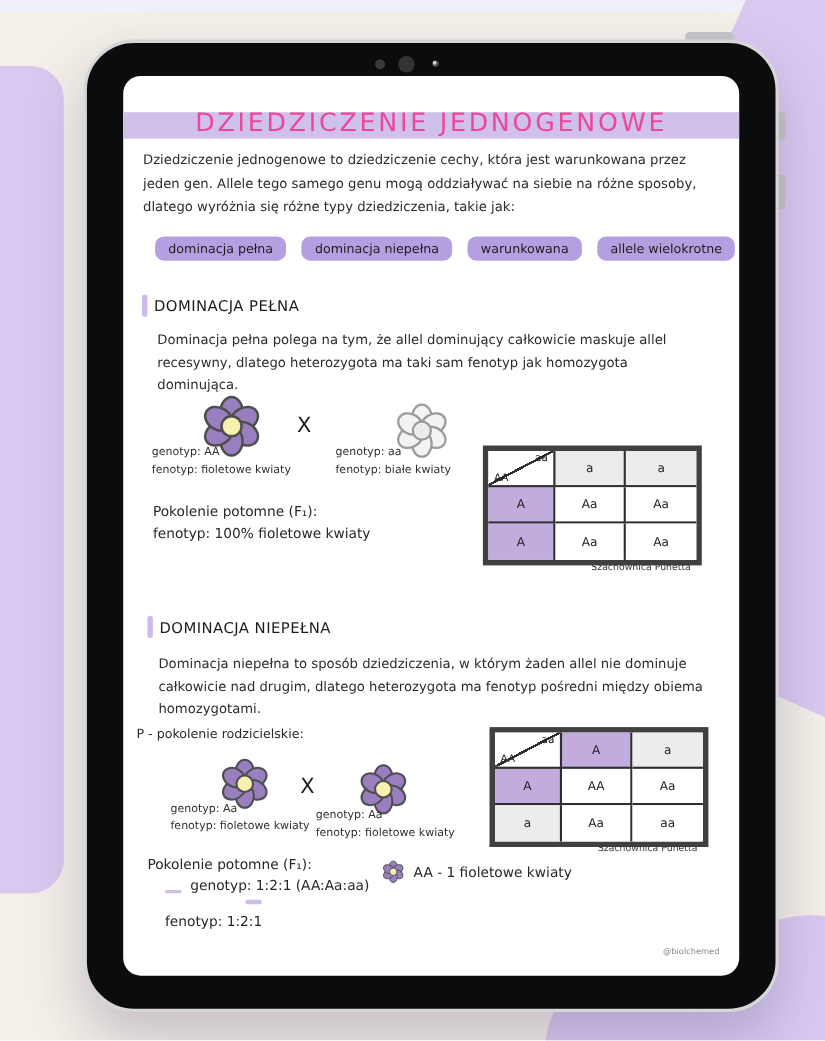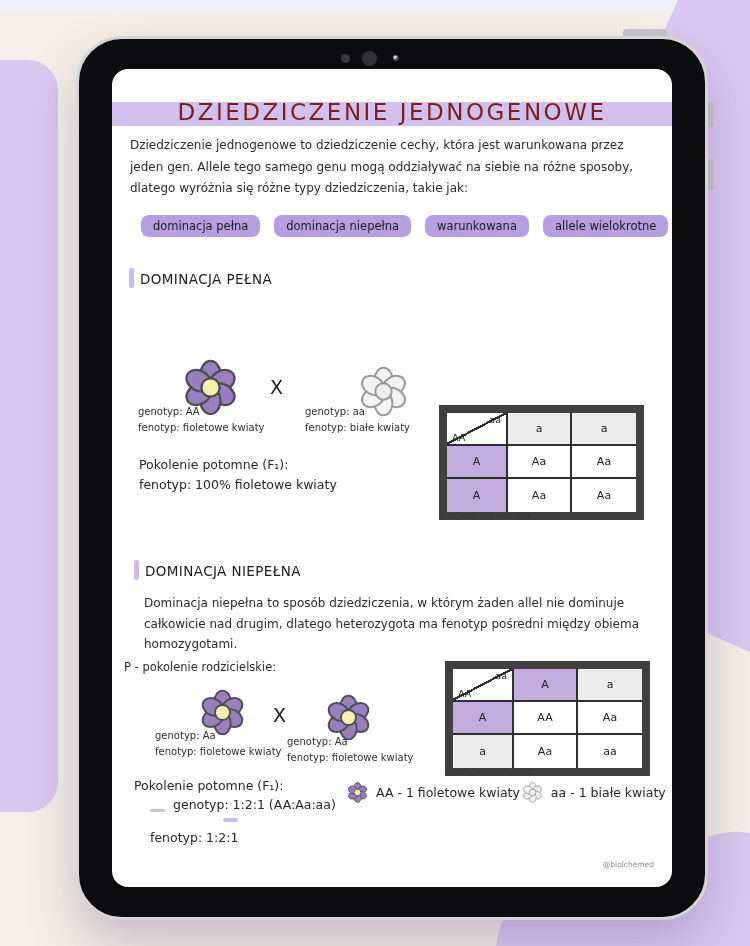--- a/index.html
+++ b/index.html
@@ -25,21 +25,21 @@
   .cam { position:absolute; border-radius:50%; background:#3a3a3d; }
   .cam1 { left:262px; top:15px; width:9px; height:9px; }
   .cam2 { left:283px; top:12px; width:15px; height:15px; background:#333336; }
   .cam3 { left:314px; top:16px; width:6px; height:6px; background:radial-gradient(circle at 35% 35%, #cfcfcf 0 1.5px, #4a4a4e 2px); }
 
   
   .screen { position:absolute; left:33px; top:30px; width:560px; height:818px; background:#ffffff; border-radius:16px; overflow:hidden; }
   .abs { position:absolute; }
 
   .title-band { left:0; right:0; top:33px; height:24px; background:var(--accent-band,#cfc1ec); }
-  .page-title { left:0; right:0; top:30px; text-align:center; font-size:23px; letter-spacing:2.5px; color:#7f1d1d; white-space:nowrap; }
+  .page-title { left:0; right:0; top:30px; text-align:center; font-size:23px; letter-spacing:2.5px; color:#ec4899; white-space:nowrap; }
 
   .intro { left:18px; top:66px; width:516px; font-size:12px; line-height:21.5px; color:#2b2b2b; }
 
   .tags { left:29px; top:146px; display:flex; gap:14px; }
   .pill { background:var(--accent-pill,#b49fe0); color:#1d1d1d; font-size:11.5px; padding:4px 12px; border-radius:8px; white-space:nowrap; }
 
   .sec-bar { width:4.5px; border-radius:2px; background:var(--accent-bar,#cdbceb); }
   .bar1 { left:17px; top:199px; height:20px; }
   .bar2 { left:22px; top:491px; height:20px; }
   .sec-head { font-size:13.5px; letter-spacing:.4px; color:#1c1c1c; }
@@ -59,33 +59,33 @@
   .cross { font-size:19px; color:#1c1c1c; }
   .cross1 { left:158px; top:307px; }
   .cross2 { left:161px; top:635px; }
 
   .parent-lbl { font-size:10px; line-height:15.5px; color:#2e2e2e; white-space:nowrap; }
   .plbl1 { left:26px; top:335px; }
   .plbl2 { left:193px; top:335px; }
   .plbl3 { left:43px; top:659px; }
   .plbl4 { left:175px; top:665px; }
 
-  .punnett { display:grid; grid-template-columns:61px 64px 64px; grid-auto-rows:33px; border:8px solid #404040; background:#fff; font-size:11px; color:#222; }
+  .punnett { display:grid; grid-template-columns:61px 64px 64px; grid-auto-rows:33px; border:5px solid #404040; background:#fff; font-size:11px; color:#222; }
   .pun1 { left:327px; top:336px; }
   .pun2 { left:333px; top:592px; }
   .pcell { display:flex; align-items:center; justify-content:center; border-right:2px solid #2e2e2e; border-bottom:2px solid #2e2e2e; background:#fff; }
   .pcell:nth-child(3n) { border-right:none; }
   .pcell:nth-child(n+7) { border-bottom:none; }
   .pcell.purple { background:var(--punnett-purple,#c2abdd); }
   .pcell.gray { background:var(--punnett-gray,#ececec); }
   .pcell.diag { position:relative;
     background:linear-gradient(to bottom right, #fff calc(50% - 1.1px), #2e2e2e calc(50% - 1.1px), #2e2e2e calc(50% + 1.1px), #fff calc(50% + 1.1px)); }
   .diag-top { position:absolute; top:1px; right:5px; font-size:9.5px; }
   .diag-bottom { position:absolute; bottom:1px; left:5px; font-size:9.5px; }
-  .pun-caption { font-size:8.5px; color:#3a3a3a; text-align:left; width:189px;font-style:italic; }
+  .pun-caption { font-size:8.5px; color:#3a3a3a; text-align:right; width:189px; }
   .cap1 { left:327px; top:442px; }
   .cap2 { left:333px; top:698px; }
 
   .offspring1 { left:27px; top:386px; font-size:12.5px; line-height:20px; color:#272727; }
   .off2-title { left:22px; top:709px; font-size:12.5px; color:#272727; }
   .bullet-row { display:flex; align-items:flex-end; gap:8px; font-size:12.5px; color:#272727; white-space:nowrap; }
   .brow1 { left:38px; top:728px; }
   .brow2 { left:38px; top:749px;flex-direction:column; }
   .dash { width:15px; height:3.5px; border-radius:2px; background:var(--accent-bar,#cdbceb); flex:0 0 auto; }
 
@@ -123,20 +123,21 @@
 
         <div class="abs tags">
           <span class="pill">dominacja pełna</span>
           <span class="pill">dominacja niepełna</span>
           <span class="pill">warunkowana</span>
           <span class="pill">allele wielokrotne</span>
         </div>
 
         <div class="abs sec-bar bar1"></div>
         <div class="abs sec-head head1">DOMINACJA PEŁNA</div>
+        <div class="abs para para1">Dominacja pełna polega na tym, że allel dominujący całkowicie maskuje allel recesywny, dlatego heterozygota ma taki sam fenotyp jak homozygota dominująca.</div>
 
         <div class="abs flower fl-p1"><svg viewBox="0 0 100 100" width="100%" height="100%">
               <g fill="#9a7fc0" stroke="#4e4e4e" stroke-width="4" stroke-linejoin="round">
                 <ellipse cx="50" cy="26.5" rx="17.5" ry="23" transform="rotate(0 50 50)"></ellipse>
                 <ellipse cx="50" cy="26.5" rx="17.5" ry="23" transform="rotate(60 50 50)"></ellipse>
                 <ellipse cx="50" cy="26.5" rx="17.5" ry="23" transform="rotate(120 50 50)"></ellipse>
                 <ellipse cx="50" cy="26.5" rx="17.5" ry="23" transform="rotate(180 50 50)"></ellipse>
                 <ellipse cx="50" cy="26.5" rx="17.5" ry="23" transform="rotate(240 50 50)"></ellipse>
                 <ellipse cx="50" cy="26.5" rx="17.5" ry="23" transform="rotate(300 50 50)"></ellipse>
               </g>
@@ -257,34 +258,20 @@
                     <ellipse cx="50" cy="26.5" rx="17.5" ry="23" transform="rotate(60 50 50)"></ellipse>
                     <ellipse cx="50" cy="26.5" rx="17.5" ry="23" transform="rotate(120 50 50)"></ellipse>
                     <ellipse cx="50" cy="26.5" rx="17.5" ry="23" transform="rotate(180 50 50)"></ellipse>
                     <ellipse cx="50" cy="26.5" rx="17.5" ry="23" transform="rotate(240 50 50)"></ellipse>
                     <ellipse cx="50" cy="26.5" rx="17.5" ry="23" transform="rotate(300 50 50)"></ellipse>
                   </g>
                   <circle cx="50" cy="50" r="16" fill="#f7f0ae" stroke="#4e4e4e" stroke-width="4"></circle>
                 </svg></span>
             <span>AA - 1 fioletowe kwiaty</span>
           </div>
-          <div class="legend-row">
-            <span class="legend-flower"><svg viewBox="0 0 100 100" width="100%" height="100%">
-                  <g fill="#f3f3f3" stroke="#9b9b9b" stroke-width="4" stroke-linejoin="round">
-                    <ellipse cx="50" cy="26.5" rx="17.5" ry="23" transform="rotate(0 50 50)"></ellipse>
-                    <ellipse cx="50" cy="26.5" rx="17.5" ry="23" transform="rotate(60 50 50)"></ellipse>
-                    <ellipse cx="50" cy="26.5" rx="17.5" ry="23" transform="rotate(120 50 50)"></ellipse>
-                    <ellipse cx="50" cy="26.5" rx="17.5" ry="23" transform="rotate(180 50 50)"></ellipse>
-                    <ellipse cx="50" cy="26.5" rx="17.5" ry="23" transform="rotate(240 50 50)"></ellipse>
-                    <ellipse cx="50" cy="26.5" rx="17.5" ry="23" transform="rotate(300 50 50)"></ellipse>
-                  </g>
-                  <circle cx="50" cy="50" r="16" fill="#ececec" stroke="#9b9b9b" stroke-width="4"></circle>
-                </svg></span>
-            <span>aa - 1 białe kwiaty</span>
-          </div>
         </div>
 
         <div class="abs watermark">@biolchemed</div>
 
       </div>
     </div>
   </div>
 </div>
 
 </body></html>

